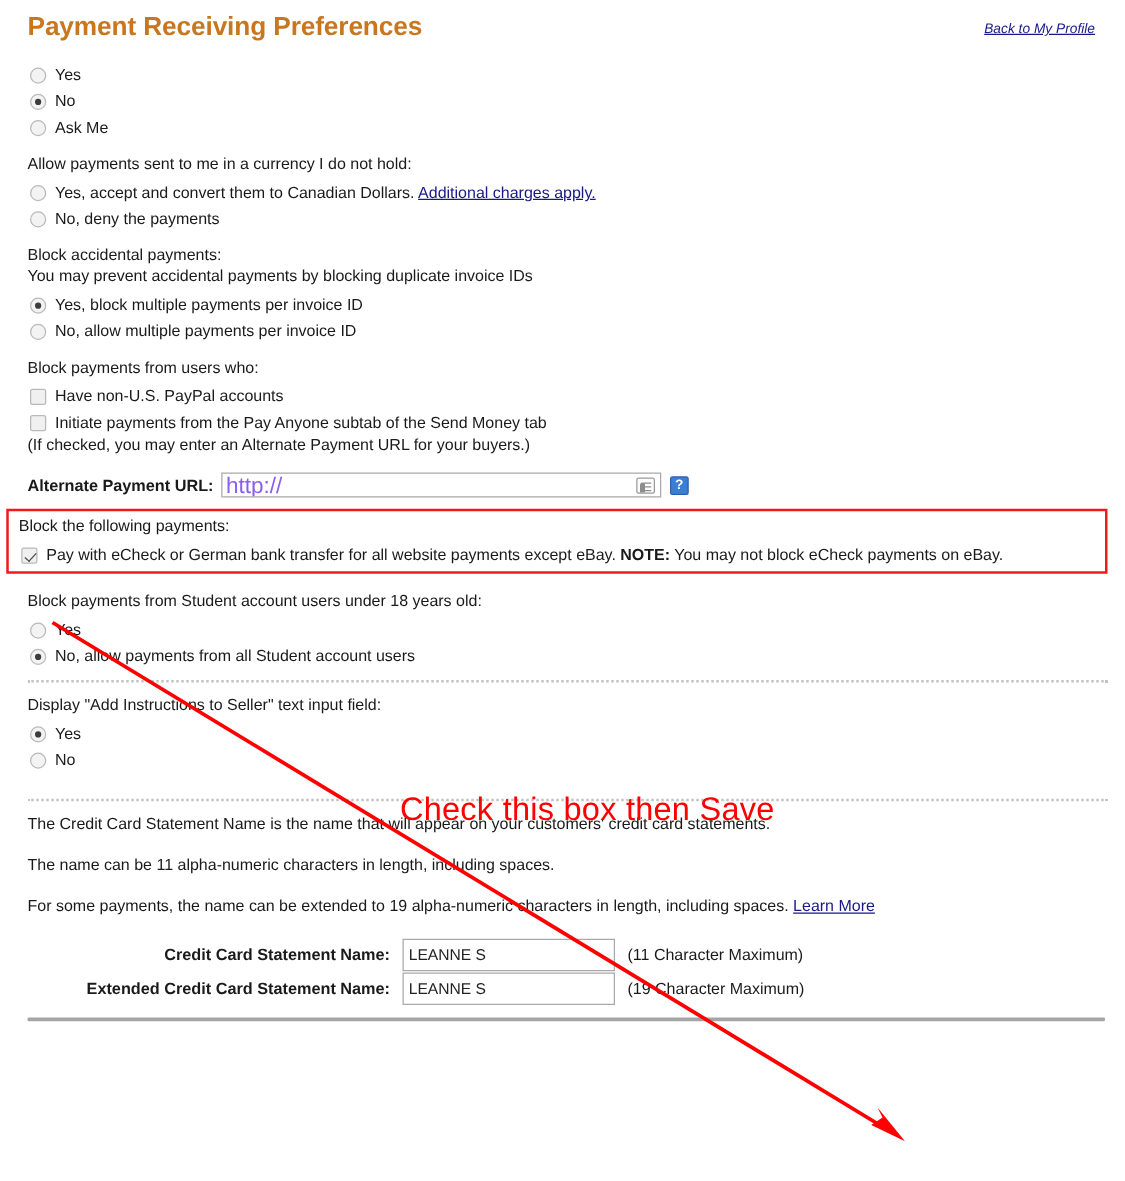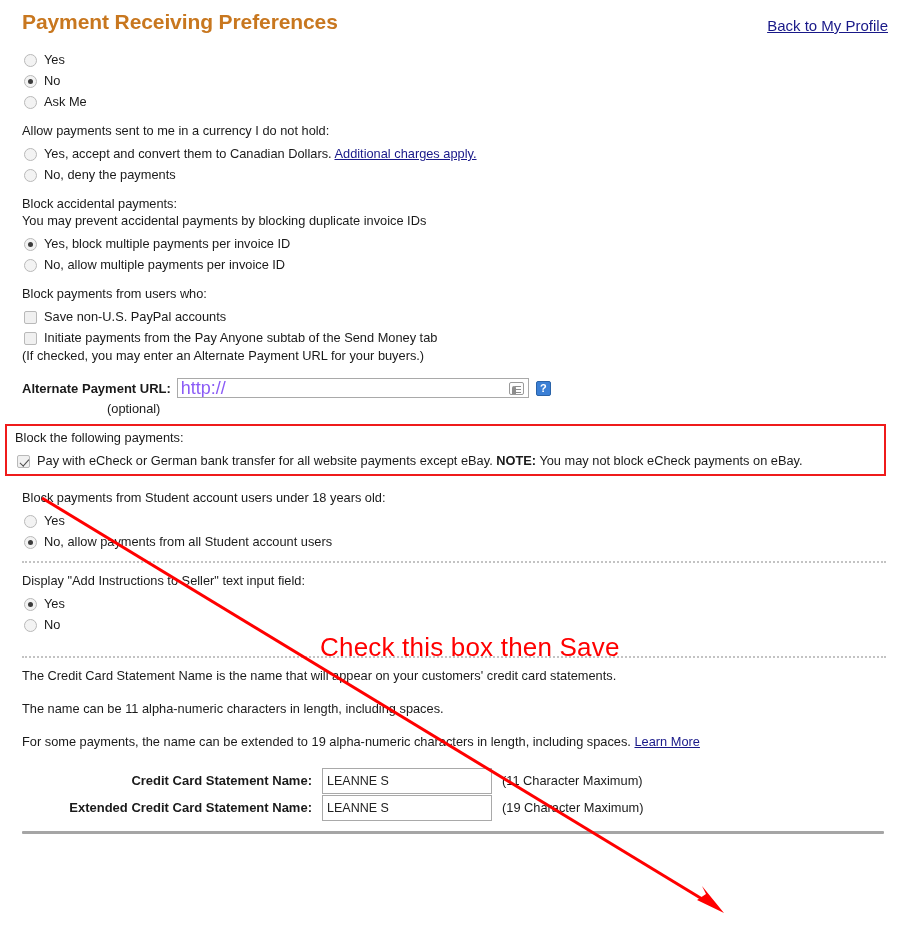--- a/index.html
+++ b/index.html
@@ -26,26 +26,27 @@
   .page-title {
     font-size: 21px;
     font-weight: bold;
     color: #c8771f;
     letter-spacing: -0.1px;
     margin: 0;
     display: inline-block;
   }
   .back-link {
     position: absolute;
-    right: 12px;
+    right: 24px;
     top: 17px;
-    font-size: 15px;
+    font-size: 11px;
     color: #181888;
     text-decoration: underline;
     cursor: pointer;
+    font-style: italic;
   }
 
   
   .content { padding: 0 16px 0 22px; }
   .block { margin-bottom: 0; }
   .lead {
     font-size: 12.8px;
     line-height: 15px;
     margin: 0 0 2px 0;
     color: #1a1a1a;
@@ -310,39 +311,38 @@
         <span class="opt-label">No, allow multiple payments per invoice ID</span>
       </div>
     </div>
 
     <div class="gap-md"></div>
 
     <div class="block">
       <p class="lead">Block payments from users who:</p>
       <div class="opt-row">
         <span class="checkbox"></span>
-        <span class="opt-label">Save non-U.S. PayPal accounts</span>
+        <span class="opt-label">Have non-U.S. PayPal accounts</span>
       </div>
       <div class="opt-row">
         <span class="checkbox"></span>
         <span class="opt-label">Initiate payments from the Pay Anyone subtab of the Send Money tab</span>
       </div>
       <p class="url-note">(If checked, you may enter an Alternate Payment URL for your buyers.)</p>
       <div class="url-row">
         <span class="url-label">Alternate Payment URL:</span>
         <span class="url-field">
           <input type="text" value="http://" style="">
           <span class="contact-icon">
               <i></i>
               <b></b>
             </span>
         </span>
         <span class="help-btn">?</span>
       </div>
-      <div class="optional">(optional)</div>
     </div>
 
   </div>
 
   <div class="redbox">
     <p class="lead">Block the following payments:</p>
     <div class="opt-row">
       <span class="checkbox on"></span>
       <span class="opt-label"><span>Pay with eCheck or German bank transfer for all website payments except eBay.</span>
         <b>NOTE:</b>

